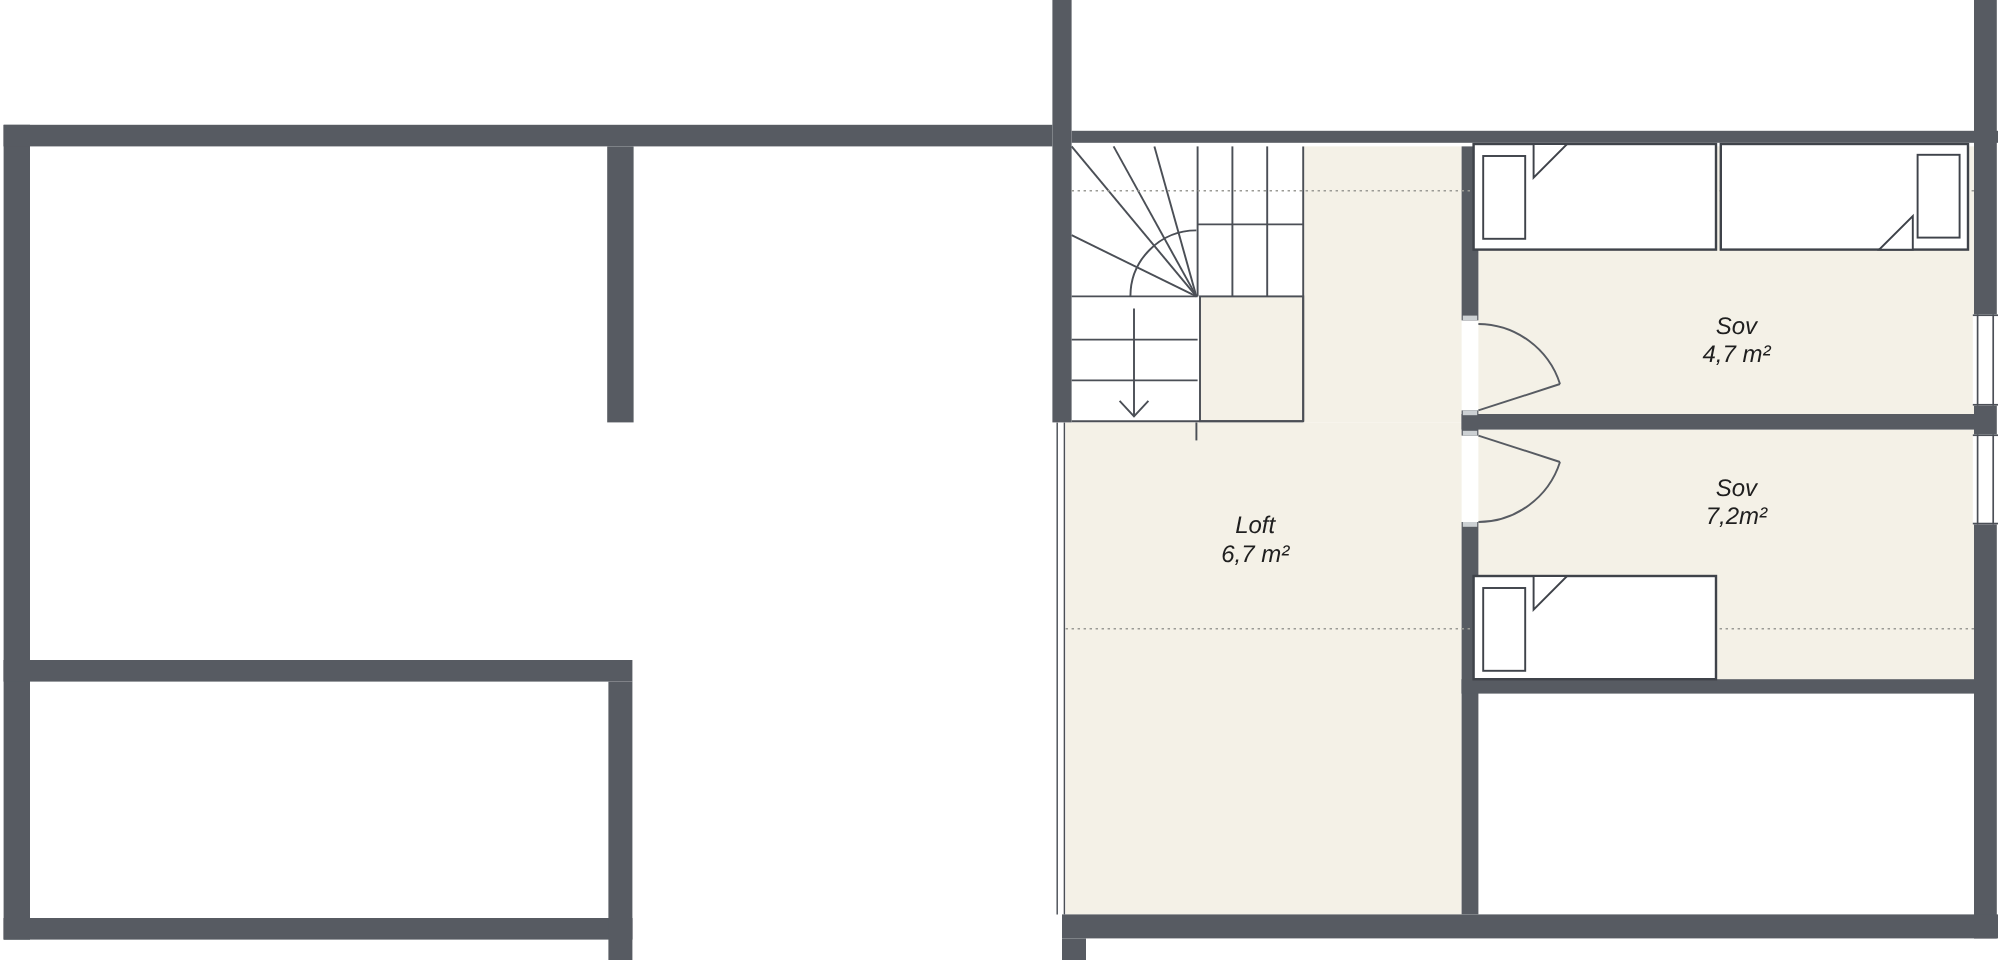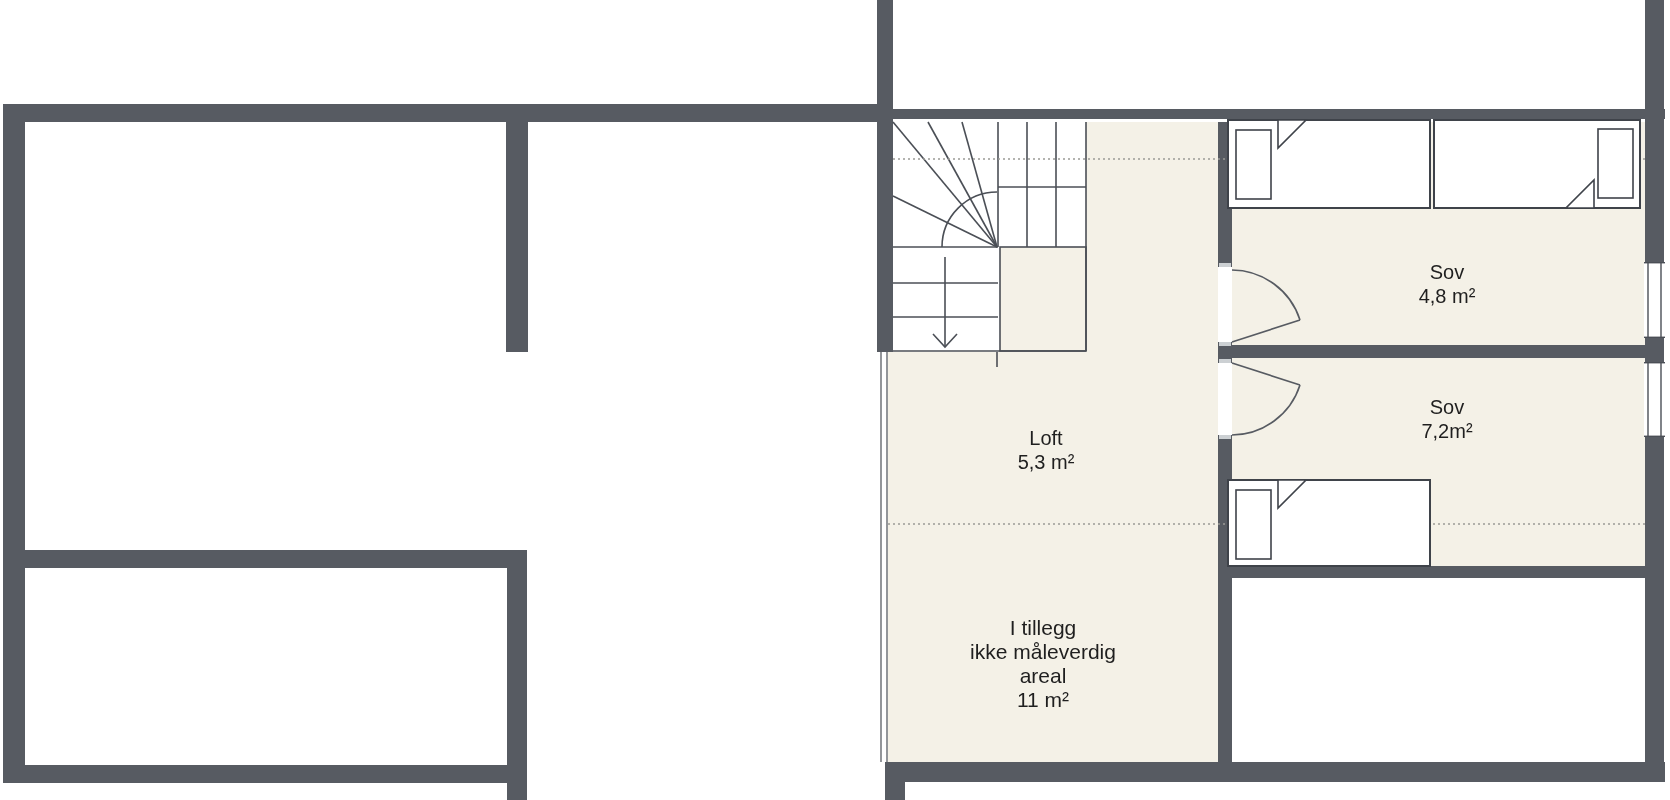--- a/index.html
+++ b/index.html
@@ -4,20 +4,21 @@
 <style>
   :root{
     --wall:#575b62; --floor:#f4f1e7; --line:#4b4f56;
     --dotted:#9b9b96; --text:#1f1f1f; --bg:#ffffff;
   }
   html,body{margin:0;padding:0;background:var(--bg);}
   #plan{
     position:relative; width:1670px; height:800px;
     background:var(--bg); overflow:hidden;
     font-family:"Liberation Sans", sans-serif;
+    font-style:italic;
   }
   .wall{position:absolute; background:var(--wall);}
   .floor{position:absolute; background:var(--floor);}
   .overlay{position:absolute; left:0; top:0;}
   .label{
     position:absolute; transform:translate(-50%,-50%);
     text-align:center; color:var(--text);
     font-size:20px; line-height:24px; white-space:nowrap;
   }
   .label-extra{font-size:21px; line-height:24px;}
@@ -140,33 +141,27 @@
 
     <g>
       <rect class="furn" x="1228" y="480" width="202" height="86"></rect>
       <rect class="furn-thin" x="1236" y="490" width="35" height="69"></rect>
       <polygon class="furn-thin" points="1278,480 1306,480 1278,508"></polygon>
     </g>
   </svg>
 
   <div class="label" style="left:1447px; top:284px;">
     <div>Sov</div>
-    <div>4,8 m²</div>
+    <div>4,7 m²</div>
   </div>
 
   <div class="label" style="left:1447px; top:419px;">
     <div>Sov</div>
     <div>7,2m²</div>
   </div>
 
   <div class="label" style="left:1046px; top:450px;">
     <div>Loft</div>
-    <div>5,3 m²</div>
+    <div>6,7 m²</div>
   </div>
 
-  <div class="label label-extra" style="left:1043px; top:664px;">
-    <div>I tillegg</div>
-    <div>ikke måleverdig</div>
-    <div>areal</div>
-    <div>11 m²</div>
-  </div>
 
 </div>
 
 </body></html>

